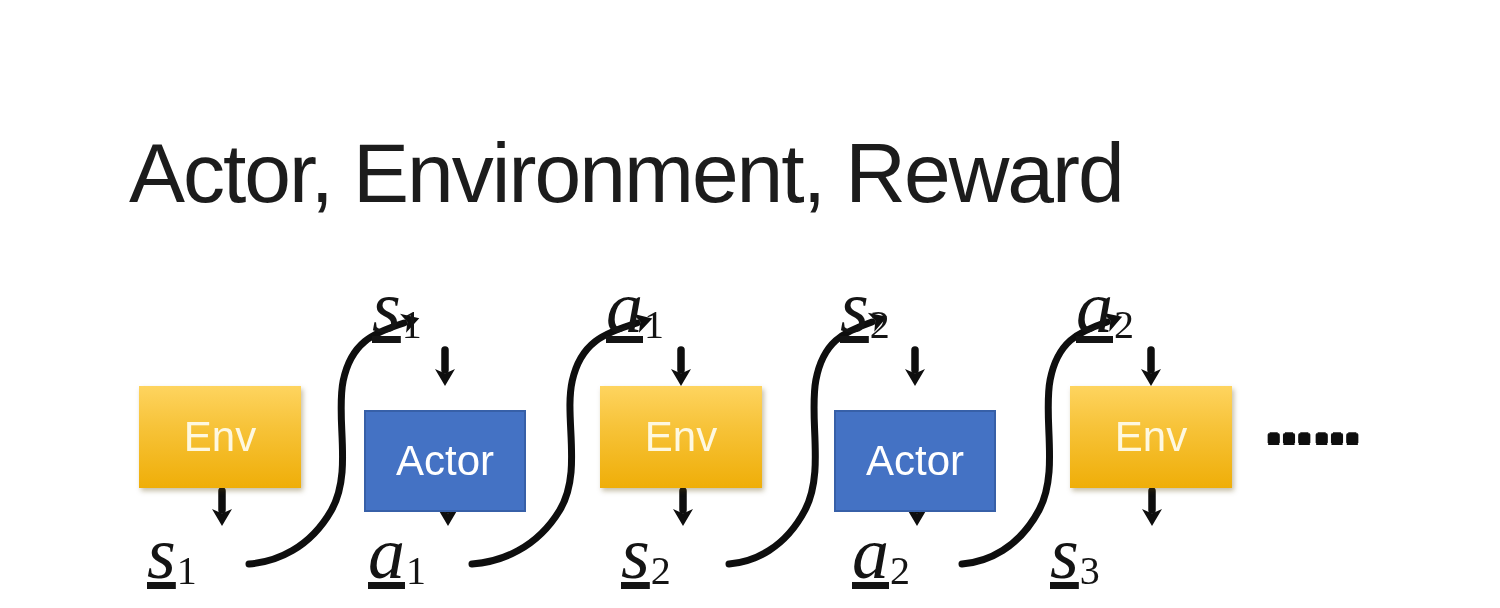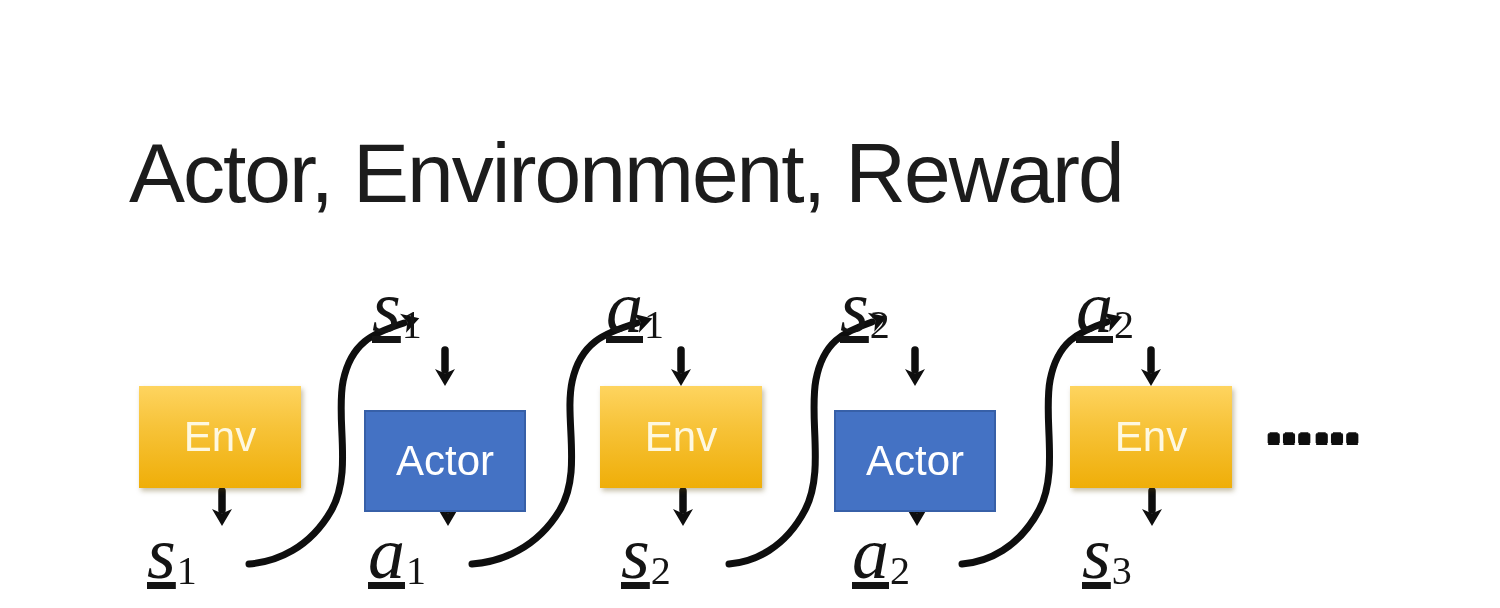--- a/index.html
+++ b/index.html
@@ -108,17 +108,17 @@
 
   <div class="lbl top" style="left:372px"><i>s</i><sub>1</sub></div>
   <div class="lbl top" style="left:606px"><i>a</i><sub>1</sub></div>
   <div class="lbl top" style="left:840px"><i>s</i><sub>2</sub></div>
   <div class="lbl top" style="left:1076px"><i>a</i><sub>2</sub></div>
 
   <div class="lbl bottom" style="left:147px"><i>s</i><sub>1</sub></div>
   <div class="lbl bottom" style="left:368px"><i>a</i><sub>1</sub></div>
   <div class="lbl bottom" style="left:621px"><i>s</i><sub>2</sub></div>
   <div class="lbl bottom" style="left:852px"><i>a</i><sub>2</sub></div>
-  <div class="lbl bottom" style="left:1082px"><i>s</i><sub>3</sub></div>
+  <div class="lbl bottom" style="left:1050px"><i>s</i><sub>3</sub></div>
 
   <div class="dots">……</div>
 
 </div>
 
 </body></html>

